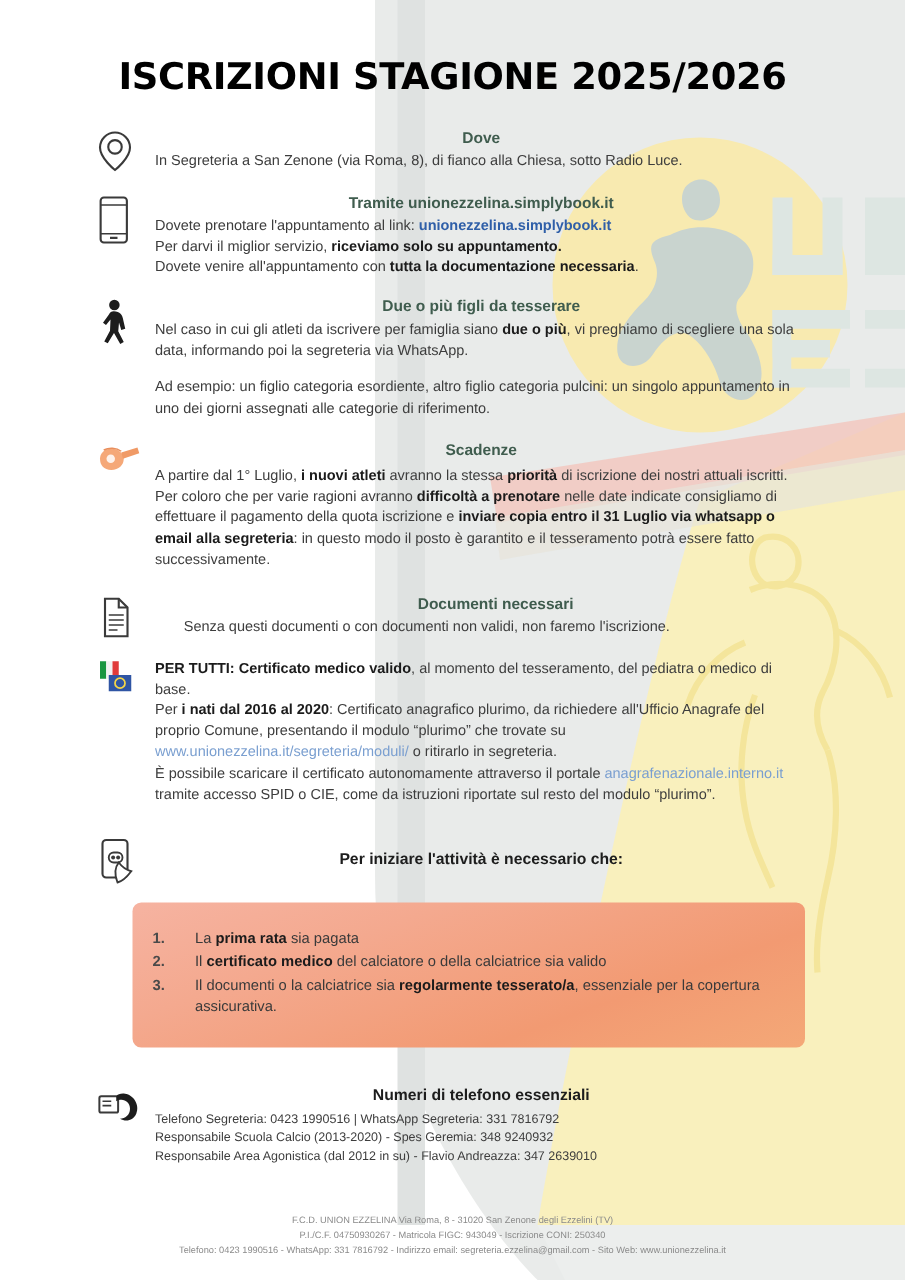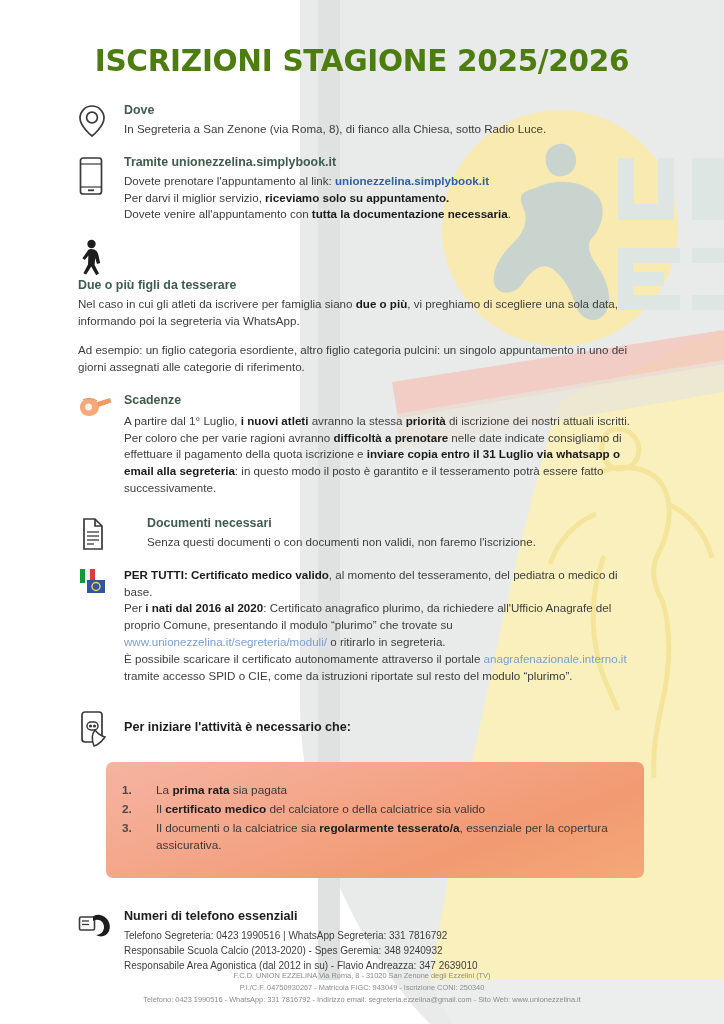--- a/index.html
+++ b/index.html
@@ -29,21 +29,21 @@
     width: 724px;
     height: 1024px;
     padding: 44px 78px 0 78px;
   }
 
   h1.title {
     margin: 0 0 24px 0;
     font-size: 29.5px;
     font-weight: bold;
     letter-spacing: -0.3px;
-    color: #4d7c0f;
+    color: #000000;
     text-align: center;
     font-family: "DejaVu Sans", sans-serif;
   }
 
   
   .section {
     display: flex;
     align-items: flex-start;
     margin-bottom: 13px;
   }
@@ -57,20 +57,21 @@
   .body-col {
     flex: 1;
     padding-top: 0px;
   }
   .sec-head {
     font-size: 12.4px;
     font-weight: bold;
     color: #3f5c4e;
     margin: 0 0 2px 0;
     line-height: 1.35;
+    text-align: center;
   }
   .sec-head.dark {
     color: #1d1d1d;
   }
   p.line {
     margin: 0;
     font-size: 11.6px;
     line-height: 1.45;
     color: #3d3d3d;
   }
@@ -201,21 +202,21 @@
       </svg>
     </div>
     <div class="body-col">
       <div class="sec-head">Tramite unionezzelina.simplybook.it</div>
       <p class="line"><span>Dovete prenotare l'appuntamento al link: </span><b class="link">unionezzelina.simplybook.it</b></p>
       <p class="line"><span>Per darvi il miglior servizio, </span><b>riceviamo solo su appuntamento.</b></p>
       <p class="line"><span>Dovete venire all'appuntamento con </span><b>tutta la documentazione necessaria</b><span>.</span></p>
     </div>
   </div>
 
-  <div class="section" style="margin-top:14px;flex-direction:column;">
+  <div class="section" style="margin-top:14px;">
     <div class="icon-col icon">
       <svg width="26" height="38" viewBox="0 0 26 38">
         <circle cx="13.5" cy="5" r="4.2" fill="#1d1d1d"></circle>
         <path d="M13 10 c5 0 7 3 7.6 7 l1.6 7 l-3.2 1 l-1.8 -6 l-0.6 7 l4.4 8.6 l-2.8 1.6 l-5 -8.8
                  l-5 8.2 l-2.8 -1.4 l4.6 -8.6 l0.4 -9 l-3.6 4.4 l-2.4 -1.8 l4.6 -6.4 C10.2 10.6 11 10 13 10 z" fill="#1d1d1d"></path>
       </svg>
     </div>
     <div class="body-col">
       <div class="sec-head">Due o più figli da tesserare</div>
       <p class="line"><span>Nel caso in cui gli atleti da iscrivere per famiglia siano </span><b>due o più</b><span>, vi preghiamo di scegliere una sola data, informando poi la segreteria via WhatsApp.</span></p>

